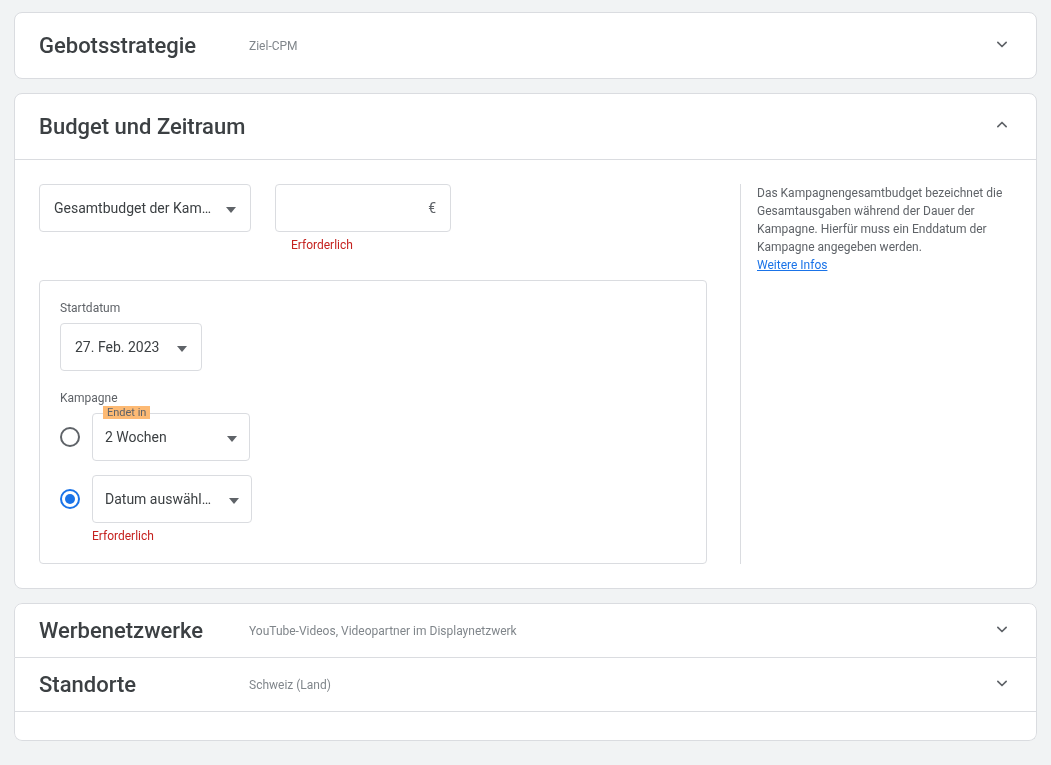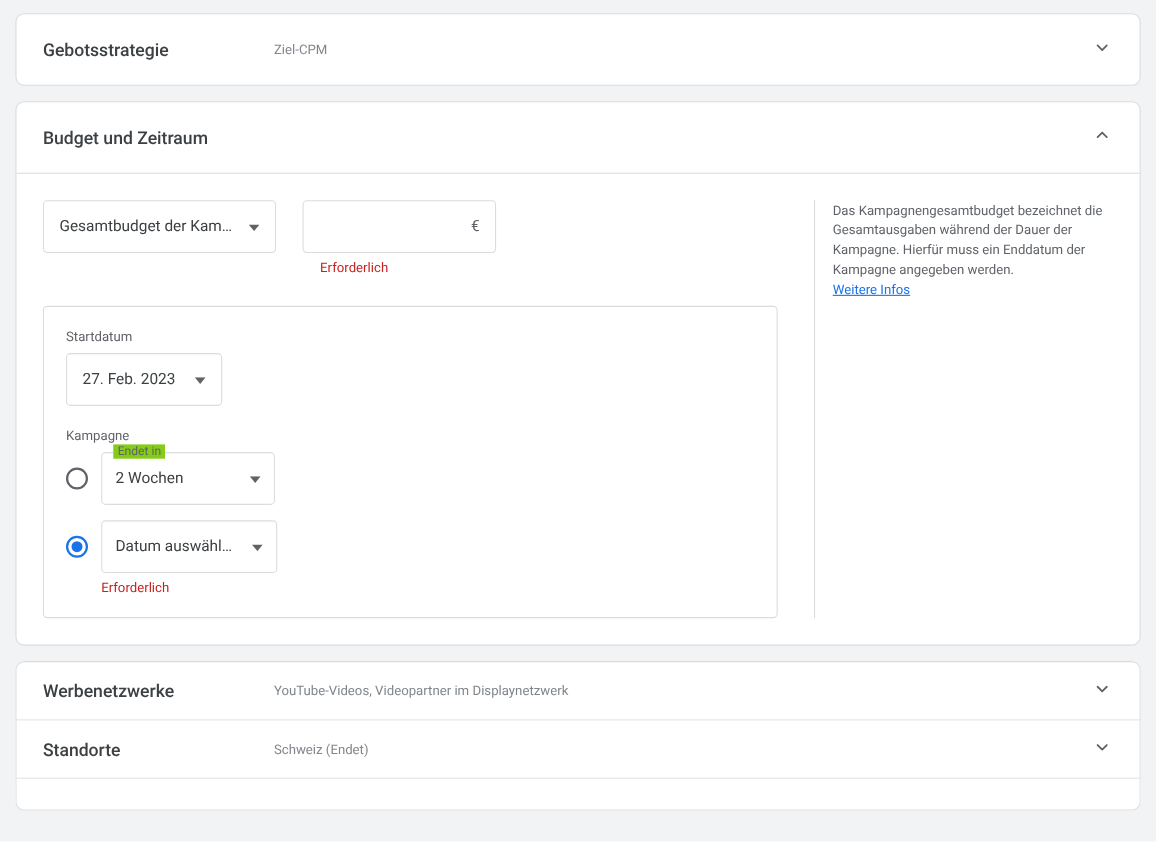--- a/index.html
+++ b/index.html
@@ -16,21 +16,21 @@
     border-radius: 8px;
     margin-bottom: 14px;
   }
   .card-header {
     display: flex;
     align-items: center;
     padding: 20px 24px;
     cursor: pointer;
   }
   .card-header .title {
-    font-size: 16px;
+    font-size: 22px;
     font-weight: 500;
     color: #3c4043;
     min-width: 210px;
   }
   .card-header .summary {
     font-size: 12px;
     color: #80868b;
     flex: 1;
   }
   .card-header .chevron {
@@ -166,21 +166,21 @@
     height: 48px;
     display: flex;
     align-items: center;
     padding: 0 12px;
     cursor: pointer;
   }
   .floating-label-box .float-label {
     position: absolute;
     top: -8px;
     left: 10px;
-    background: #84cc16;
+    background: #fdba74;
     padding: 0 4px;
     font-size: 11px;
     color: #5f6368;
   }
   .floating-label-box .value {
     flex: 1;
     font-size: 14px;
     color: #3c4043;
     white-space: nowrap;
     overflow: hidden;
@@ -326,21 +326,21 @@
       <div class="chevron">
         <svg width="20" height="20" viewBox="0 0 24 24" fill="none">
             <path d="M7 10l5 5 5-5" stroke="currentColor" stroke-width="2" stroke-linecap="round" stroke-linejoin="round"></path>
           </svg>
       </div>
     </div>
   </div>
   <div class="stack-card">
     <div class="card-header">
       <div class="title">Standorte</div>
-      <div class="summary">Schweiz (Endet)</div>
+      <div class="summary">Schweiz (Land)</div>
       <div class="chevron">
         <svg width="20" height="20" viewBox="0 0 24 24" fill="none">
             <path d="M7 10l5 5 5-5" stroke="currentColor" stroke-width="2" stroke-linecap="round" stroke-linejoin="round"></path>
           </svg>
       </div>
     </div>
   </div>
   <div class="stack-card">
     <div class="card-header">
       

